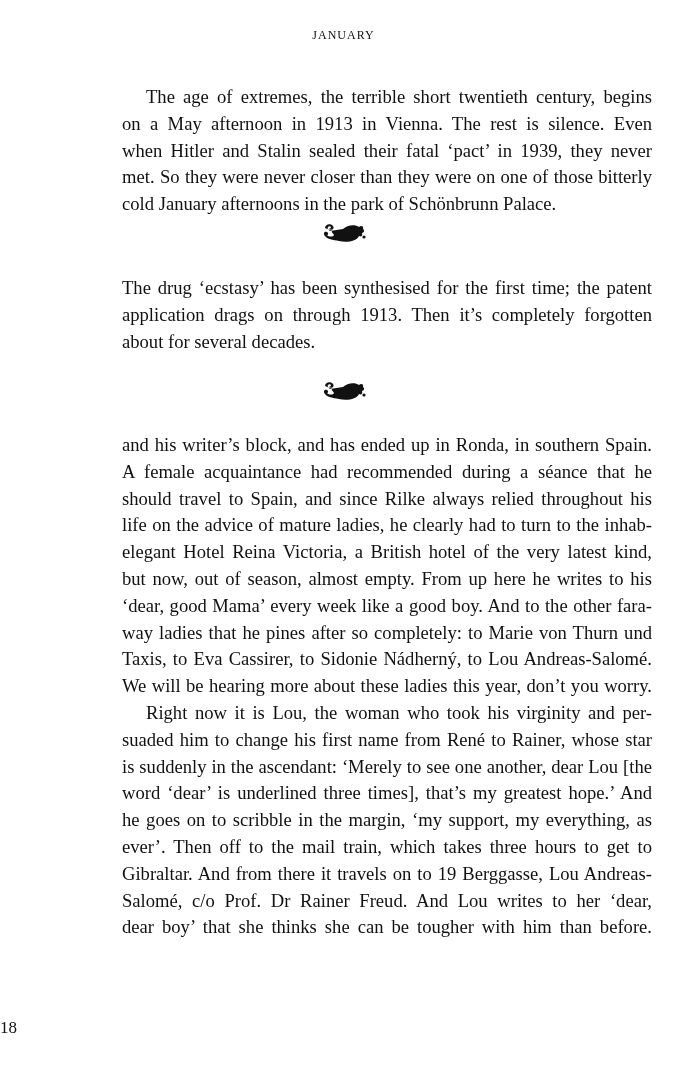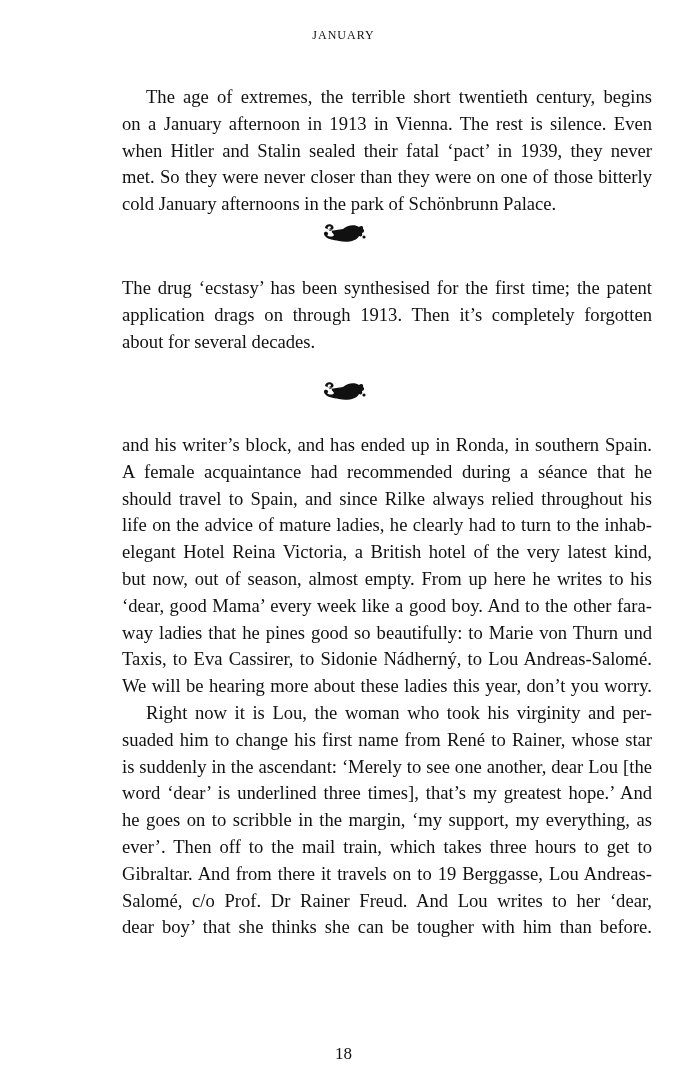--- a/index.html
+++ b/index.html
@@ -17,32 +17,32 @@
     font-size: 18.6px; line-height: 26.8px;
     text-align: justify; text-align-last: justify; margin-left: 44px;
   }
   .line { display: block; text-align: justify; text-align-last: justify; white-space: nowrap; }
   .line.last { text-align-last: left; }
   .ornament {
     position: absolute; left: 0; width: 687px; text-align: center;
   }
   .ornament svg { display: inline-block; }
   .folio {
-    position: absolute; top: 1044px; left: 0; width: 687px; text-align: center;
+    position: absolute; top: 1018px; left: 0; width: 687px; 
     font-size: 17px;
   }
 </style>
 </head>
 <body>
 
 <div class="running-head">JANUARY</div>
 
 <div class="text-block" style="top:84px;">
   <span class="line" style="padding-left:24px; width:506px;">The age of extremes, the terrible short twentieth century, begins</span>
-  <span class="line">on a January afternoon in 1913 in Vienna. The rest is silence. Even</span>
+  <span class="line">on a May afternoon in 1913 in Vienna. The rest is silence. Even</span>
   <span class="line">when Hitler and Stalin sealed their fatal ‘pact’ in 1939, they never</span>
   <span class="line">met. So they were never closer than they were on one of those bitterly</span>
   <span class="line last">cold January afternoons in the park of Schönbrunn Palace.</span>
 </div>
 
 <div class="ornament" style="top:222px;">
   <svg width="46" height="24" viewBox="0 0 46 24">
     <path d="M4 6 C4 2, 10 1, 12 4 C14 7, 10 9, 8 7 C12 6, 9 3, 7 5 C6 6, 7 8, 9 9 L22 7 C26 3, 34 2, 38 5 C40 3, 43 4, 42 7 C44 8, 43 11, 41 11 C42 14, 40 15, 38 14 C36 19, 26 21, 18 19 C12 18, 6 17, 4 14 C2 12, 3 9, 6 10 C8 11, 7 13, 6 13 C8 15, 12 15, 13 13 C12 11, 10 10, 11 9 Z" fill="#111"></path>
     <circle cx="43" cy="15" r="1.6" fill="#111"></circle>
   </svg>
@@ -62,21 +62,21 @@
 </div>
 
 <div class="text-block" style="top:432px;">
   <span class="line">and his writer’s block, and has ended up in Ronda, in southern Spain.</span>
   <span class="line">A female acquaintance had recommended during a séance that he</span>
   <span class="line">should travel to Spain, and since Rilke always relied throughout his</span>
   <span class="line">life on the advice of mature ladies, he clearly had to turn to the inhab-</span>
   <span class="line">elegant Hotel Reina Victoria, a British hotel of the very latest kind,</span>
   <span class="line">but now, out of season, almost empty. From up here he writes to his</span>
   <span class="line">‘dear, good Mama’ every week like a good boy. And to the other fara-</span>
-  <span class="line">way ladies that he pines good so beautifully: to Marie von Thurn und</span>
+  <span class="line">way ladies that he pines after so completely: to Marie von Thurn und</span>
   <span class="line">Taxis, to Eva Cassirer, to Sidonie Nádherný, to Lou Andreas-Salomé.</span>
   <span class="line">We will be hearing more about these ladies this year, don’t you worry.</span>
   <span class="line" style="padding-left:24px; width:506px;">Right now it is Lou, the woman who took his virginity and per-</span>
   <span class="line">suaded him to change his first name from René to Rainer, whose star</span>
   <span class="line">is suddenly in the ascendant: ‘Merely to see one another, dear Lou [the</span>
   <span class="line">word ‘dear’ is underlined three times], that’s my greatest hope.’ And</span>
   <span class="line">he goes on to scribble in the margin, ‘my support, my everything, as</span>
   <span class="line">ever’. Then off to the mail train, which takes three hours to get to</span>
   <span class="line">Gibraltar. And from there it travels on to 19 Berggasse, Lou Andreas-</span>
   <span class="line">Salomé, c/o Prof. Dr Rainer Freud. And Lou writes to her ‘dear,</span>

